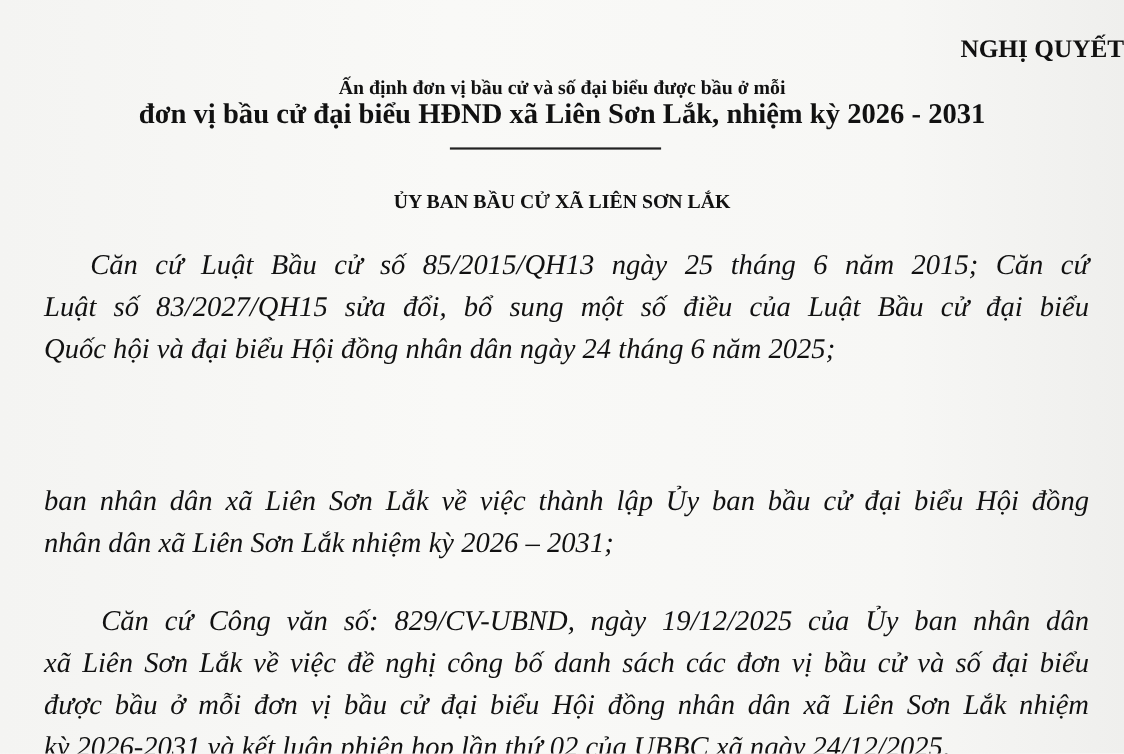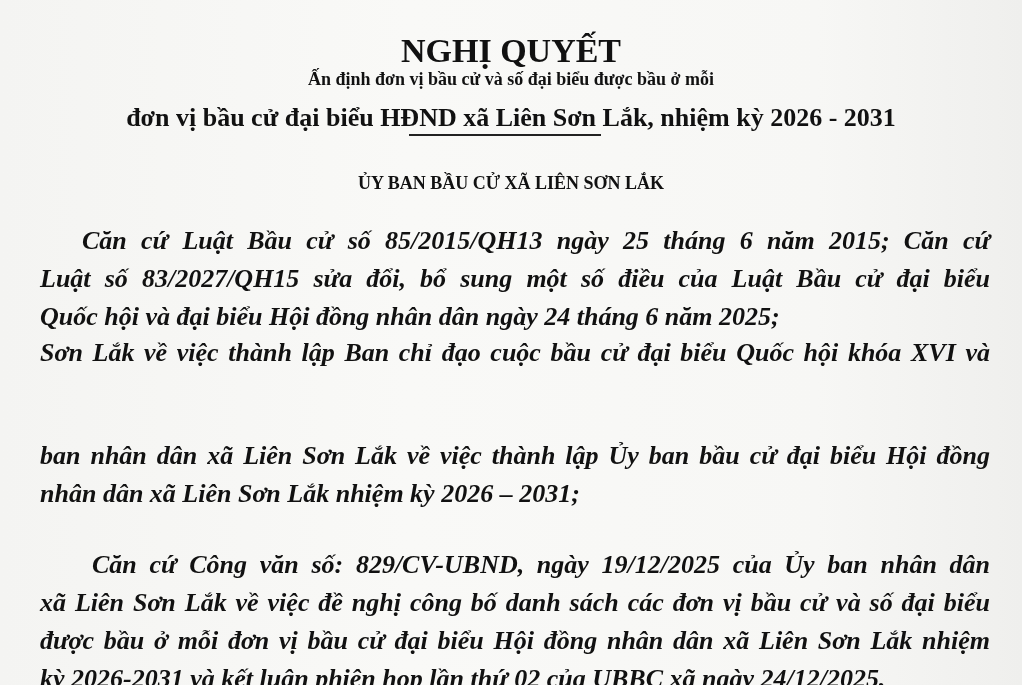--- a/index.html
+++ b/index.html
@@ -24,23 +24,23 @@
     .bold-title {
       position: absolute;
       left: 0;
       width: 1022px;
       text-align: center;
       font-family: "Liberation Serif", serif;
       font-weight: bold;
       color: #111;
       white-space: nowrap;
     }
-    .t-title { top: 32px; font-size: 34px; letter-spacing: 0px; }
+    .t-title { top: 32px; font-size: 23px; letter-spacing: 0px; text-align: right; }
     .t-sub1 { top: 69px; font-size: 18px; }
-    .t-sub2 { top: 103px; font-size: 26px; }
+    .t-sub2 { top: 89px; font-size: 26px; }
     .underline-rule {
       position: absolute;
       left: 409px;
       top: 134px;
       width: 192px;
       height: 2px;
       background: #222;
     }
     .t-committee { top: 173px; font-size: 18px; }
 
@@ -52,21 +52,20 @@
       font-style: italic;
       font-size: 26px;
       line-height: 38px;
       color: #111;
       text-align: justify;
     }
     .para .line {
       display: block;
       white-space: nowrap;
       height: 38px;
-      font-weight: bold;
     }
     .line.justify {
       text-align: justify;
       text-align-last: justify;
       white-space: normal;
     }
     .p1 { top: 222px; }
     .p2 { top: 334px; }
     .p3 { top: 437px; }
     .p4 { top: 546px; }
@@ -85,21 +84,20 @@
 
   <div class="bold-title t-committee">ỦY BAN BẦU CỬ XÃ LIÊN SƠN LẮK</div>
 
   <div class="para p1">
     <span class="line justify indent">Căn cứ Luật Bầu cử số 85/2015/QH13 ngày 25 tháng 6 năm 2015; Căn cứ</span>
     <span class="line justify">Luật số 83/2027/QH15 sửa đổi, bổ sung một số điều của Luật Bầu cử đại biểu</span>
     <span class="line">Quốc hội và đại biểu Hội đồng nhân dân ngày 24 tháng 6 năm 2025;</span>
   </div>
 
   <div class="para p2">
-    <span class="line justify">Sơn Lắk về việc thành lập Ban chỉ đạo cuộc bầu cử đại biểu Quốc hội khóa XVI và</span>
   </div>
 
   <div class="para p3">
     <span class="line justify">ban nhân dân xã Liên Sơn Lắk về việc thành lập Ủy ban bầu cử đại biểu Hội đồng</span>
     <span class="line">nhân dân xã Liên Sơn Lắk nhiệm kỳ 2026 – 2031;</span>
   </div>
 
   <div class="para p4">
     <span class="line justify indent-lg">Căn cứ Công văn số: 829/CV-UBND, ngày  19/12/2025 của Ủy ban nhân dân</span>
     <span class="line justify">xã Liên Sơn Lắk về việc đề nghị công bố danh sách các đơn vị bầu cử và số đại biểu</span>

